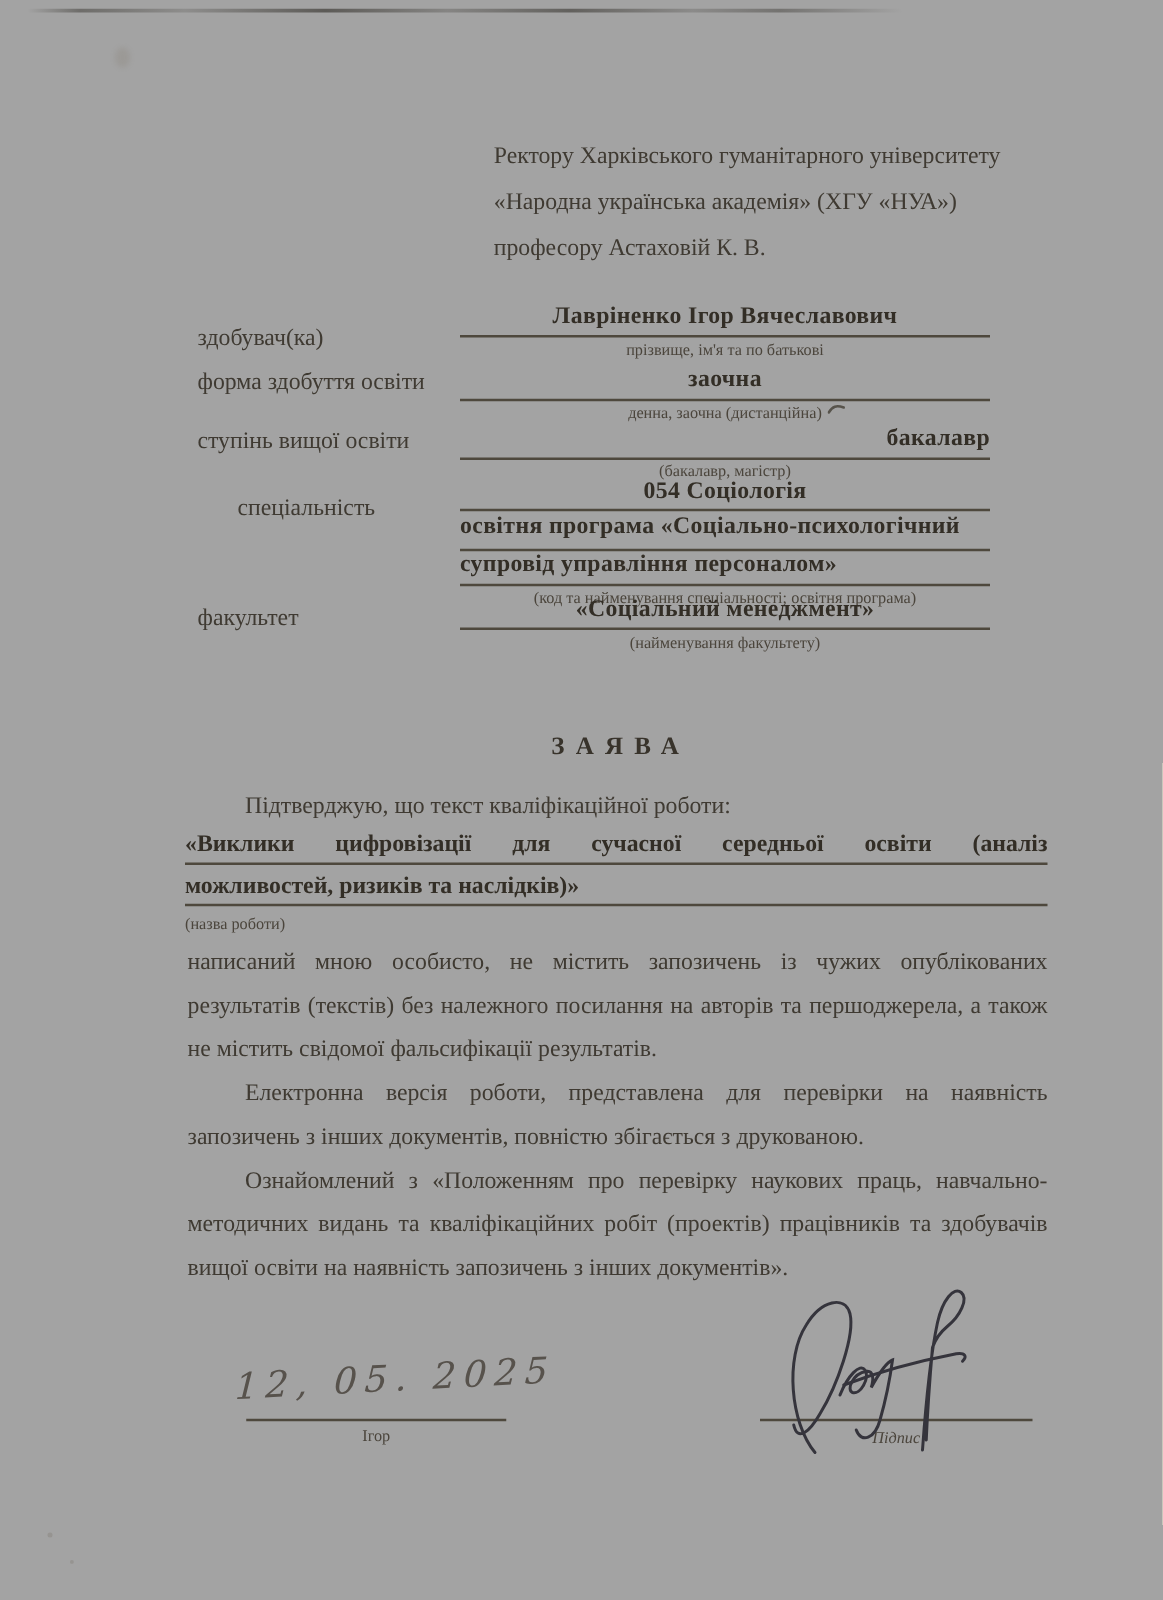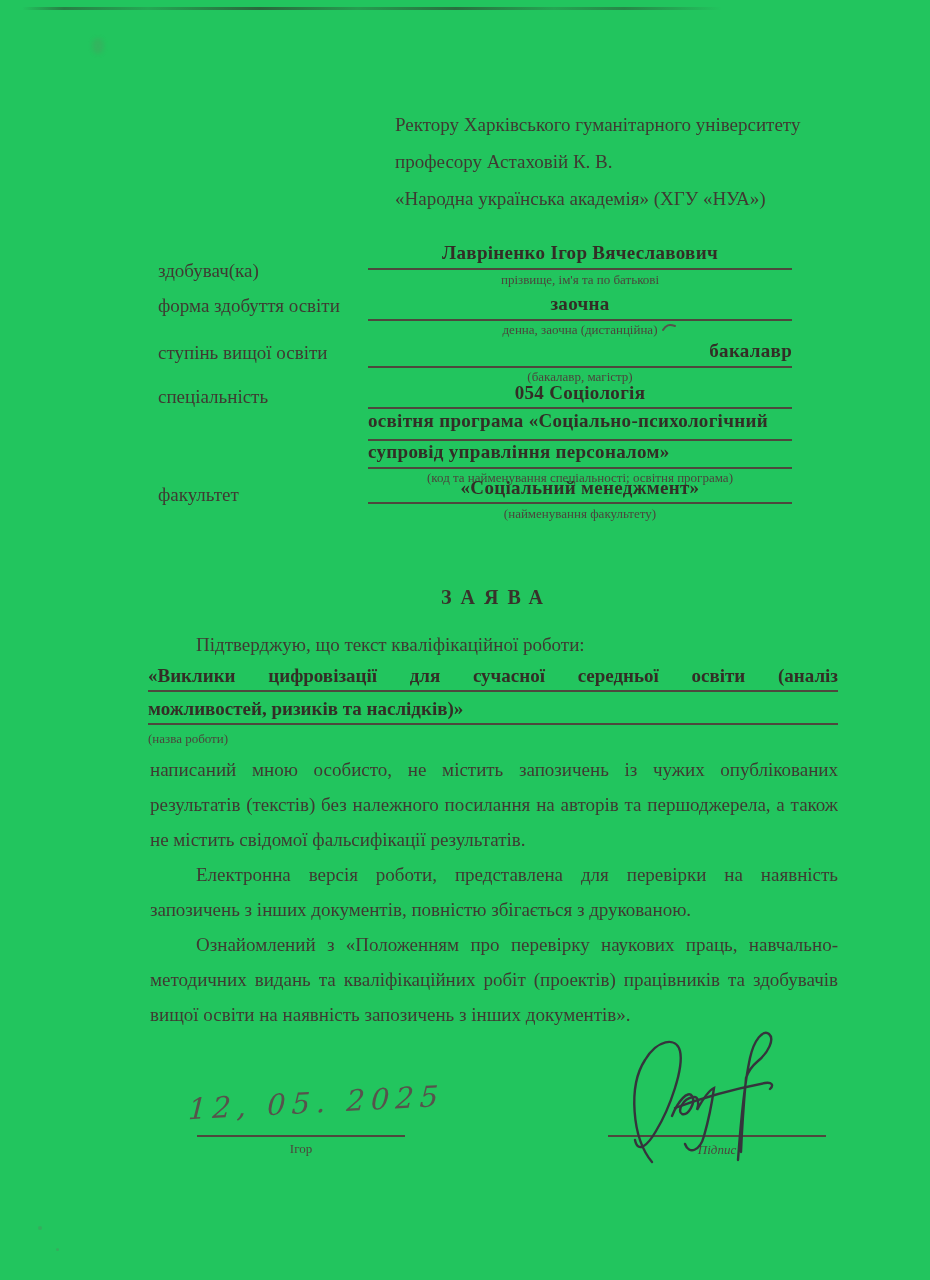--- a/index.html
+++ b/index.html
@@ -1,19 +1,19 @@
 <!DOCTYPE html>
 <html><head>
 <meta charset="utf-8">
 <style>
   html,body{margin:0;padding:0;background:#e8e4d0;}
   .page{
     position:relative;
     width:930px;height:1280px;
-    background:#22c55e;
+    background:#a3a3a3;
     font-family:"Liberation Serif", serif;
     color:#3f3a32;
     overflow:hidden;
     margin:0 auto;
   }
   
   .scan-line-top{
     position:absolute;left:22px;top:7px;width:700px;height:3px;border-radius:2px;
     background:linear-gradient(to right,
       rgba(45,42,36,0) 0%, rgba(45,42,36,.45) 6%, rgba(45,42,36,.18) 18%,
@@ -69,40 +69,40 @@
 
 <div class="page">
 
   <div class="scan-line-top"></div>
   <div class="smudge"></div>
   <div class="speck" style="left:38px;top:1226px;width:4px;height:4px;"></div>
   <div class="speck" style="left:56px;top:1248px;width:3px;height:3px;"></div>
 
   <div class="recipient">
     <div>Ректору Харківського гуманітарного університету</div>
+    <div>«Народна українська академія» (ХГУ «НУА»)</div>
     <div>професору Астаховій К. В.</div>
-    <div>«Народна українська академія» (ХГУ «НУА»)</div>
   </div>
 
   <div class="flabel" style="top:260px;">здобувач(ка)</div>
   <div class="fvalue" style="top:242px;height:26px;">Лавріненко Ігор Вячеславович</div>
   <div class="fcaption" style="top:272px;">прізвище, ім'я та по батькові</div>
 
   <div class="flabel" style="top:295px;">форма здобуття освіти</div>
   <div class="fvalue" style="top:293px;height:26px;">заочна</div>
   <div class="fcaption" style="top:322px;">денна, заочна (дистанційна)</div>
   <svg class="tick-svg" width="15" height="11" viewBox="0 0 15 11">
     <path d="M1,9 C4,4 7,3 13,5" stroke="#57534b" stroke-width="2" fill="none" stroke-linecap="round"></path>
   </svg>
 
   <div class="flabel" style="top:342px;">ступінь вищої освіти</div>
   <div class="fvalue" style="top:340px;height:26px;text-align:right;">бакалавр</div>
   <div class="fcaption" style="top:369px;">(бакалавр, магістр)</div>
 
-  <div class="flabel" style="top:386px;">спеціальність</div>
+  <div class="flabel" style="top:396px;margin-left:32px;">спеціальність</div>
   <div class="fvalue" style="top:382px;height:25px;">054 Соціологія</div>
   <div class="fvalue left" style="top:410px;height:29px;">освітня програма «Соціально-психологічний</div>
   <div class="fvalue left" style="top:441px;height:26px;">супровід управління персоналом»</div>
   <div class="fcaption" style="top:470px;">(код та найменування спеціальності; освітня програма)</div>
 
   <div class="flabel" style="top:484px;">факультет</div>
   <div class="fvalue" style="top:477px;height:25px;">«Соціальний менеджмент»</div>
   <div class="fcaption" style="top:506px;">(найменування факультету)</div>
 
   <div class="heading">ЗАЯВА</div>

